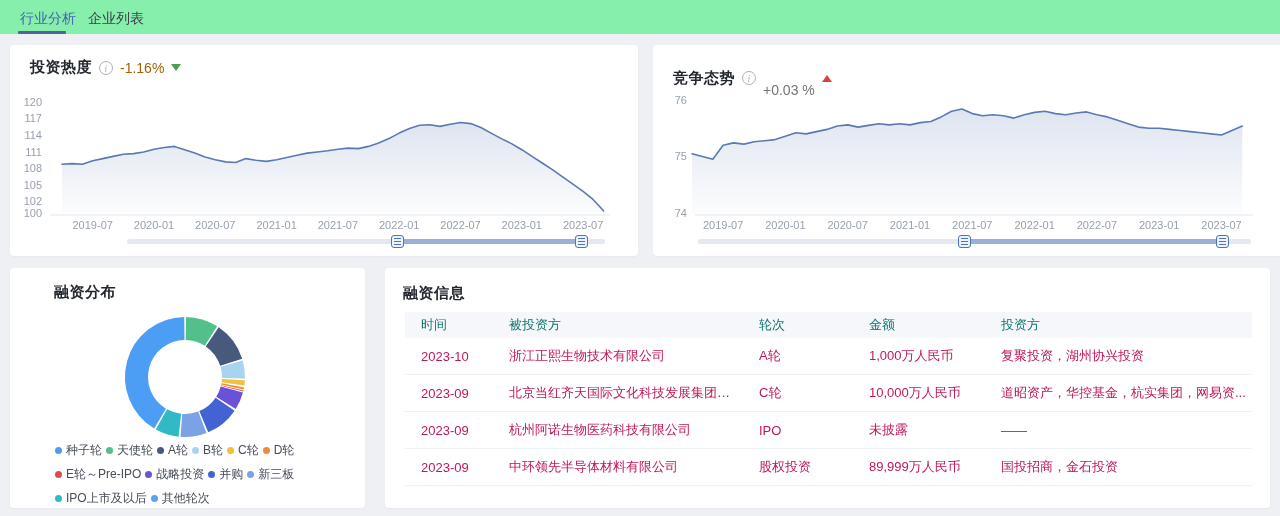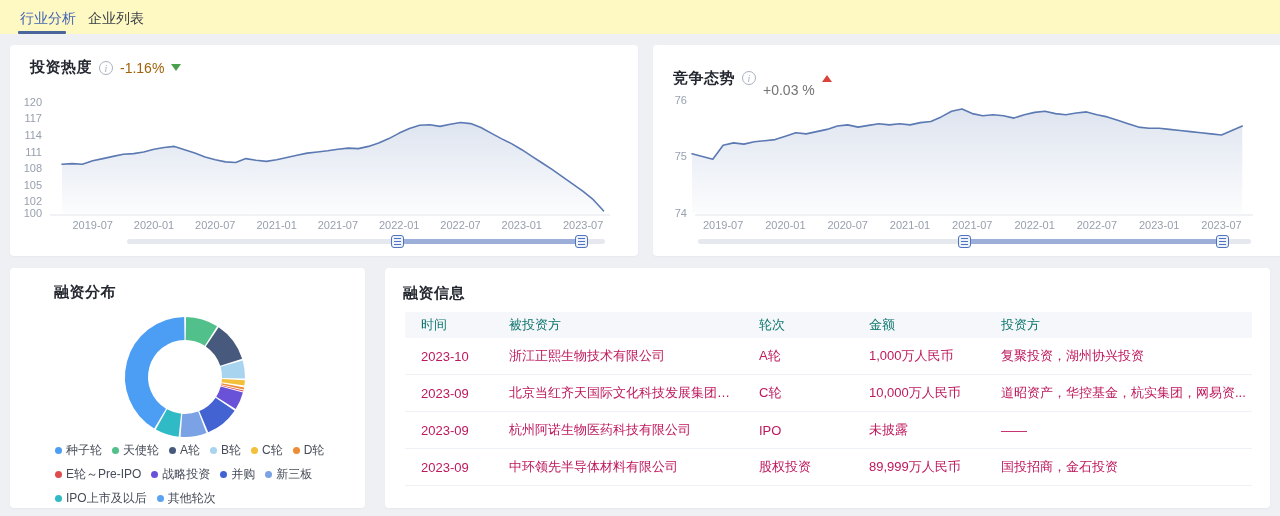--- a/index.html
+++ b/index.html
@@ -3,21 +3,21 @@
 <meta charset="utf-8">
 <style>
   html,body{margin:0;padding:0;}
   body{
     width:1280px;height:516px;position:relative;overflow:hidden;
     background:#eef0f4;
     font-family:"Liberation Sans","DejaVu Sans",sans-serif;
     -webkit-font-smoothing:antialiased;
   }
   
-  .topbar{position:absolute;left:0;top:0;width:1280px;height:34px;background:#fef9c3;}
+  .topbar{position:absolute;left:0;top:0;width:1280px;height:34px;background:#86efac;}
   .tab{position:absolute;top:0;height:34px;line-height:36px;font-size:14px;color:#3a3f47;cursor:pointer;}
   .tab.active{color:#4263b4;}
   .tab.active .tab-underline{position:absolute;left:-2px;bottom:0;width:48px;height:3px;background:#4a669c;border-radius:1px;}
   .tab1{left:20px;}
   .tab2{left:88px;}
   
   .panel{position:absolute;background:#fff;border-radius:4px;box-shadow:0 1px 2px rgba(40,60,90,0.04);}
   #panel-heat{left:10px;top:45px;width:628px;height:211px;}
   #panel-competition{left:653px;top:45px;width:675px;height:211px;}
   #panel-distribution{left:10px;top:268px;width:355px;height:240px;}
@@ -37,21 +37,21 @@
   .axis-lab{fill:#98a0ae;font-size:11px;font-family:"Liberation Sans","DejaVu Sans",sans-serif;}
   
   .dz-track{position:absolute;height:5px;background:#e5e8ef;border-radius:3px;cursor:pointer;}
   .dz-range{position:absolute;height:5px;background:#9cafd8;border-radius:3px;cursor:grab;}
   .dz-handle{position:absolute;width:13px;height:13px;background:#edf1fa;border:1.5px solid #4f74bd;
              border-radius:3px;box-sizing:border-box;cursor:ew-resize;}
   .dz-handle::before{content:'';position:absolute;left:2px;right:2px;top:2px;height:1px;background:#4f74bd;
              box-shadow:0 3px 0 #4f74bd,0 6px 0 #4f74bd;}
   
   .legend{position:absolute;left:45px;top:174px;width:300px;}
-  .legend-row{display:flex;align-items:center;gap:10px;margin-bottom:7px;}
+  .legend-row{display:flex;align-items:center;gap:4px;margin-bottom:7px;}
   .legend-item{display:flex;align-items:center;gap:4px;cursor:pointer;}
   .legend-dot{width:7px;height:7px;border-radius:50%;flex:none;}
   .legend-label{font-size:12px;color:#464c58;white-space:nowrap;}
   
   .fin-table{position:absolute;left:20px;top:44px;width:847px;border-collapse:collapse;table-layout:fixed;}
   .fin-table th{background:#f5f7fa;height:26px;font-size:13px;font-weight:400;color:#0f766e;text-align:left;padding:0 0 0 16px;white-space:nowrap;}
   .fin-table td{height:36px;font-size:13px;color:#be185d;border-bottom:1px solid #eef1f5;padding:0 6px 0 16px;
                 white-space:nowrap;overflow:hidden;text-overflow:ellipsis;}
 </style>
 </head>

